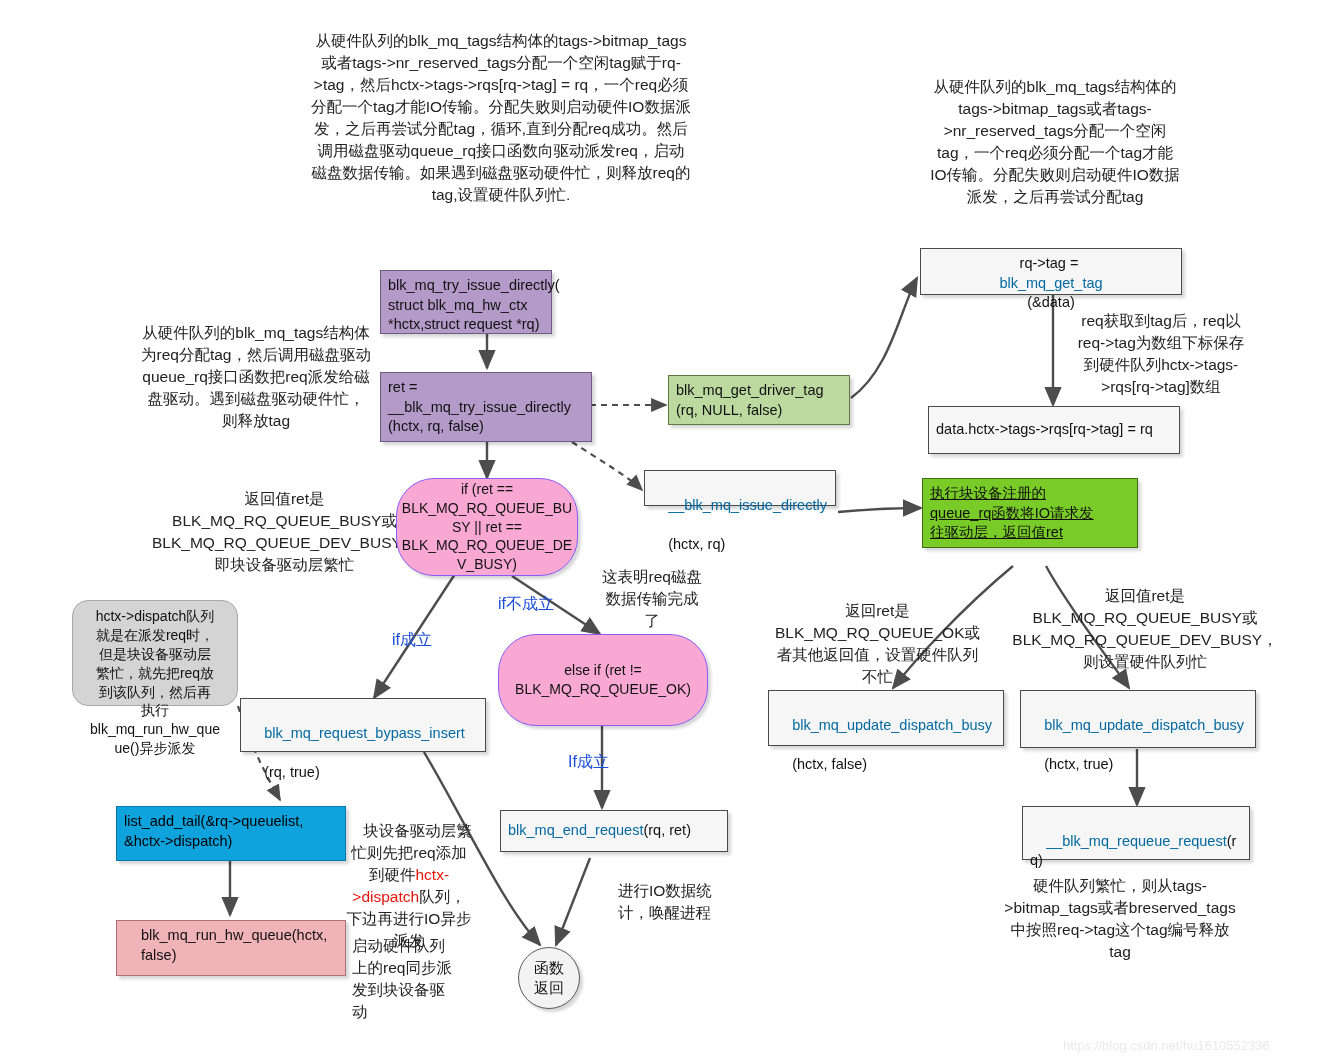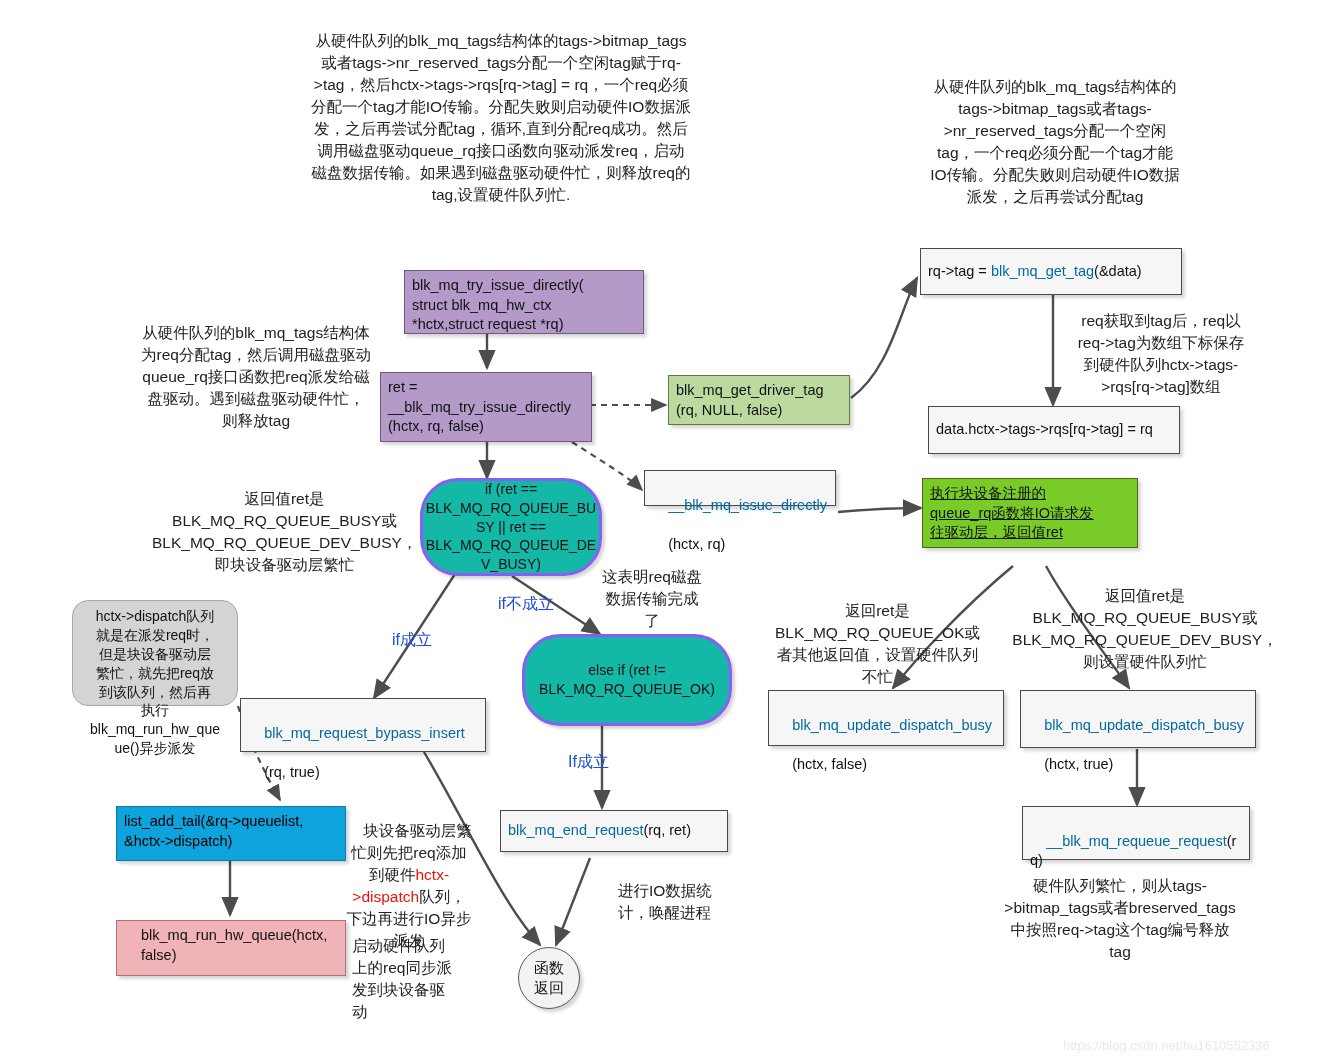--- a/index.html
+++ b/index.html
@@ -8,22 +8,22 @@
   .node{position:absolute;box-sizing:border-box;font-size:14.5px;line-height:1.35;color:#111;
         border:1px solid #4a4a4a;padding:5px 7px;white-space:pre-wrap;
         box-shadow:3px 3px 3px rgba(0,0,0,0.16);}
   .node.plain{background:#f6f6f6;}
   .node.purple{background:#b49ac8;border-color:#6e5a82;}
   .node.green{background:#bcd9a0;border-color:#5e7a44;}
   .node.brightgreen{background:#79cc28;border-color:#3f6b12;text-decoration:underline;}
   .node.cyan{background:#0fa3dd;border-color:#0b7aa6;color:#000000;}
   .node.pink{background:#f0b3b8;border-color:#b07076;padding-left:24px;}
   .node.grey-round{background:#d4d4d4;border:1px solid #a8a8a8;border-radius:16px;text-align:center;}
-  .node.decision{background:#14b8a6;border:3px solid #8b5cf6;border-radius:38px;text-align:center;
-        display:flex;align-items:center;justify-content:center;margin-left:24px;}
+  .node.decision{background:#f9a8d4;border:1px solid #8b5cf6;border-radius:38px;text-align:center;
+        display:flex;align-items:center;justify-content:center;}
   .node.terminal{background:#f3f3f3;border:1px solid #5a5a5a;border-radius:50%;text-align:center;
         display:flex;align-items:center;justify-content:center;font-size:15px;}
   .fn{color:#0369a1;}
   .redhl{color:#e8130a;}
   .note{position:absolute;font-size:15.5px;line-height:1.42;color:#222;text-align:center;white-space:pre-wrap;}
   .note.left{text-align:left;}
   .edge-label{position:absolute;font-size:16px;color:#1d4ed8;white-space:nowrap;}
   svg.wires{position:absolute;left:0;top:0;width:1318px;height:1064px;pointer-events:none;}
   .watermark{position:absolute;font-size:13px;color:#e9e9e9;white-space:nowrap;}
 </style>
@@ -104,37 +104,37 @@
   <div class="note left" style="left:352px;top:935px;width:100px;">启动硬件队列上的req同步派发到块设备驱动</div>
 
   <div class="note left" style="left:618px;top:880px;width:108px;">进行IO数据统计，唤醒进程</div>
 
   <div class="note" style="left:1000px;top:875px;width:240px;">硬件队列繁忙，则从tags-&gt;bitmap_tags或者breserved_tags中按照req-&gt;tag这个tag编号释放tag</div>
 
   <div class="edge-label" style="left:392px;top:630px;">if成立</div>
   <div class="edge-label" style="left:498px;top:594px;">if不成立</div>
   <div class="edge-label" style="left:568px;top:752px;">If成立</div>
 
-  <div class="node purple" style="left:404px;top:270px;width:240px;height:64px;">blk_mq_try_issue_directly(
+  <div class="node purple" style="left:380px;top:270px;width:172px;height:64px;">blk_mq_try_issue_directly(
 struct blk_mq_hw_ctx
 *hctx,struct request *rq)</div>
 
   <div class="node purple" style="left:380px;top:372px;width:212px;height:70px;">ret =
 __blk_mq_try_issue_directly
 (hctx, rq, false)</div>
 
   <div class="node green" style="left:668px;top:375px;width:182px;height:50px;">blk_mq_get_driver_tag
 (rq, NULL, false)</div>
 
   <div class="node plain" style="left:644px;top:470px;width:192px;height:36px;">
     <span class="fn">__blk_mq_issue_directly</span><br>
     <span>(hctx, rq)</span>
   </div>
 
-  <div class="node plain" style="left:920px;top:248px;width:262px;height:47px;display:flex;align-items:center;">
+  <div class="node plain" style="left:920px;top:248px;width:262px;height:47px;display:flex;align-items:center;flex-direction:column;">
     <span>rq-&gt;tag = </span><span class="fn">blk_mq_get_tag</span><span>(&amp;data)</span>
   </div>
 
   <div class="node plain" style="left:928px;top:406px;width:252px;height:48px;display:flex;align-items:center;">data.hctx-&gt;tags-&gt;rqs[rq-&gt;tag] = rq</div>
 
   <div class="node brightgreen" style="left:922px;top:478px;width:216px;height:70px;">执行块设备注册的
 queue_rq函数将IO请求发
 往驱动层，返回值ret</div>
 
   <div class="node decision" style="left:396px;top:478px;width:182px;height:98px;font-size:14px;padding:4px 6px;">if (ret ==

